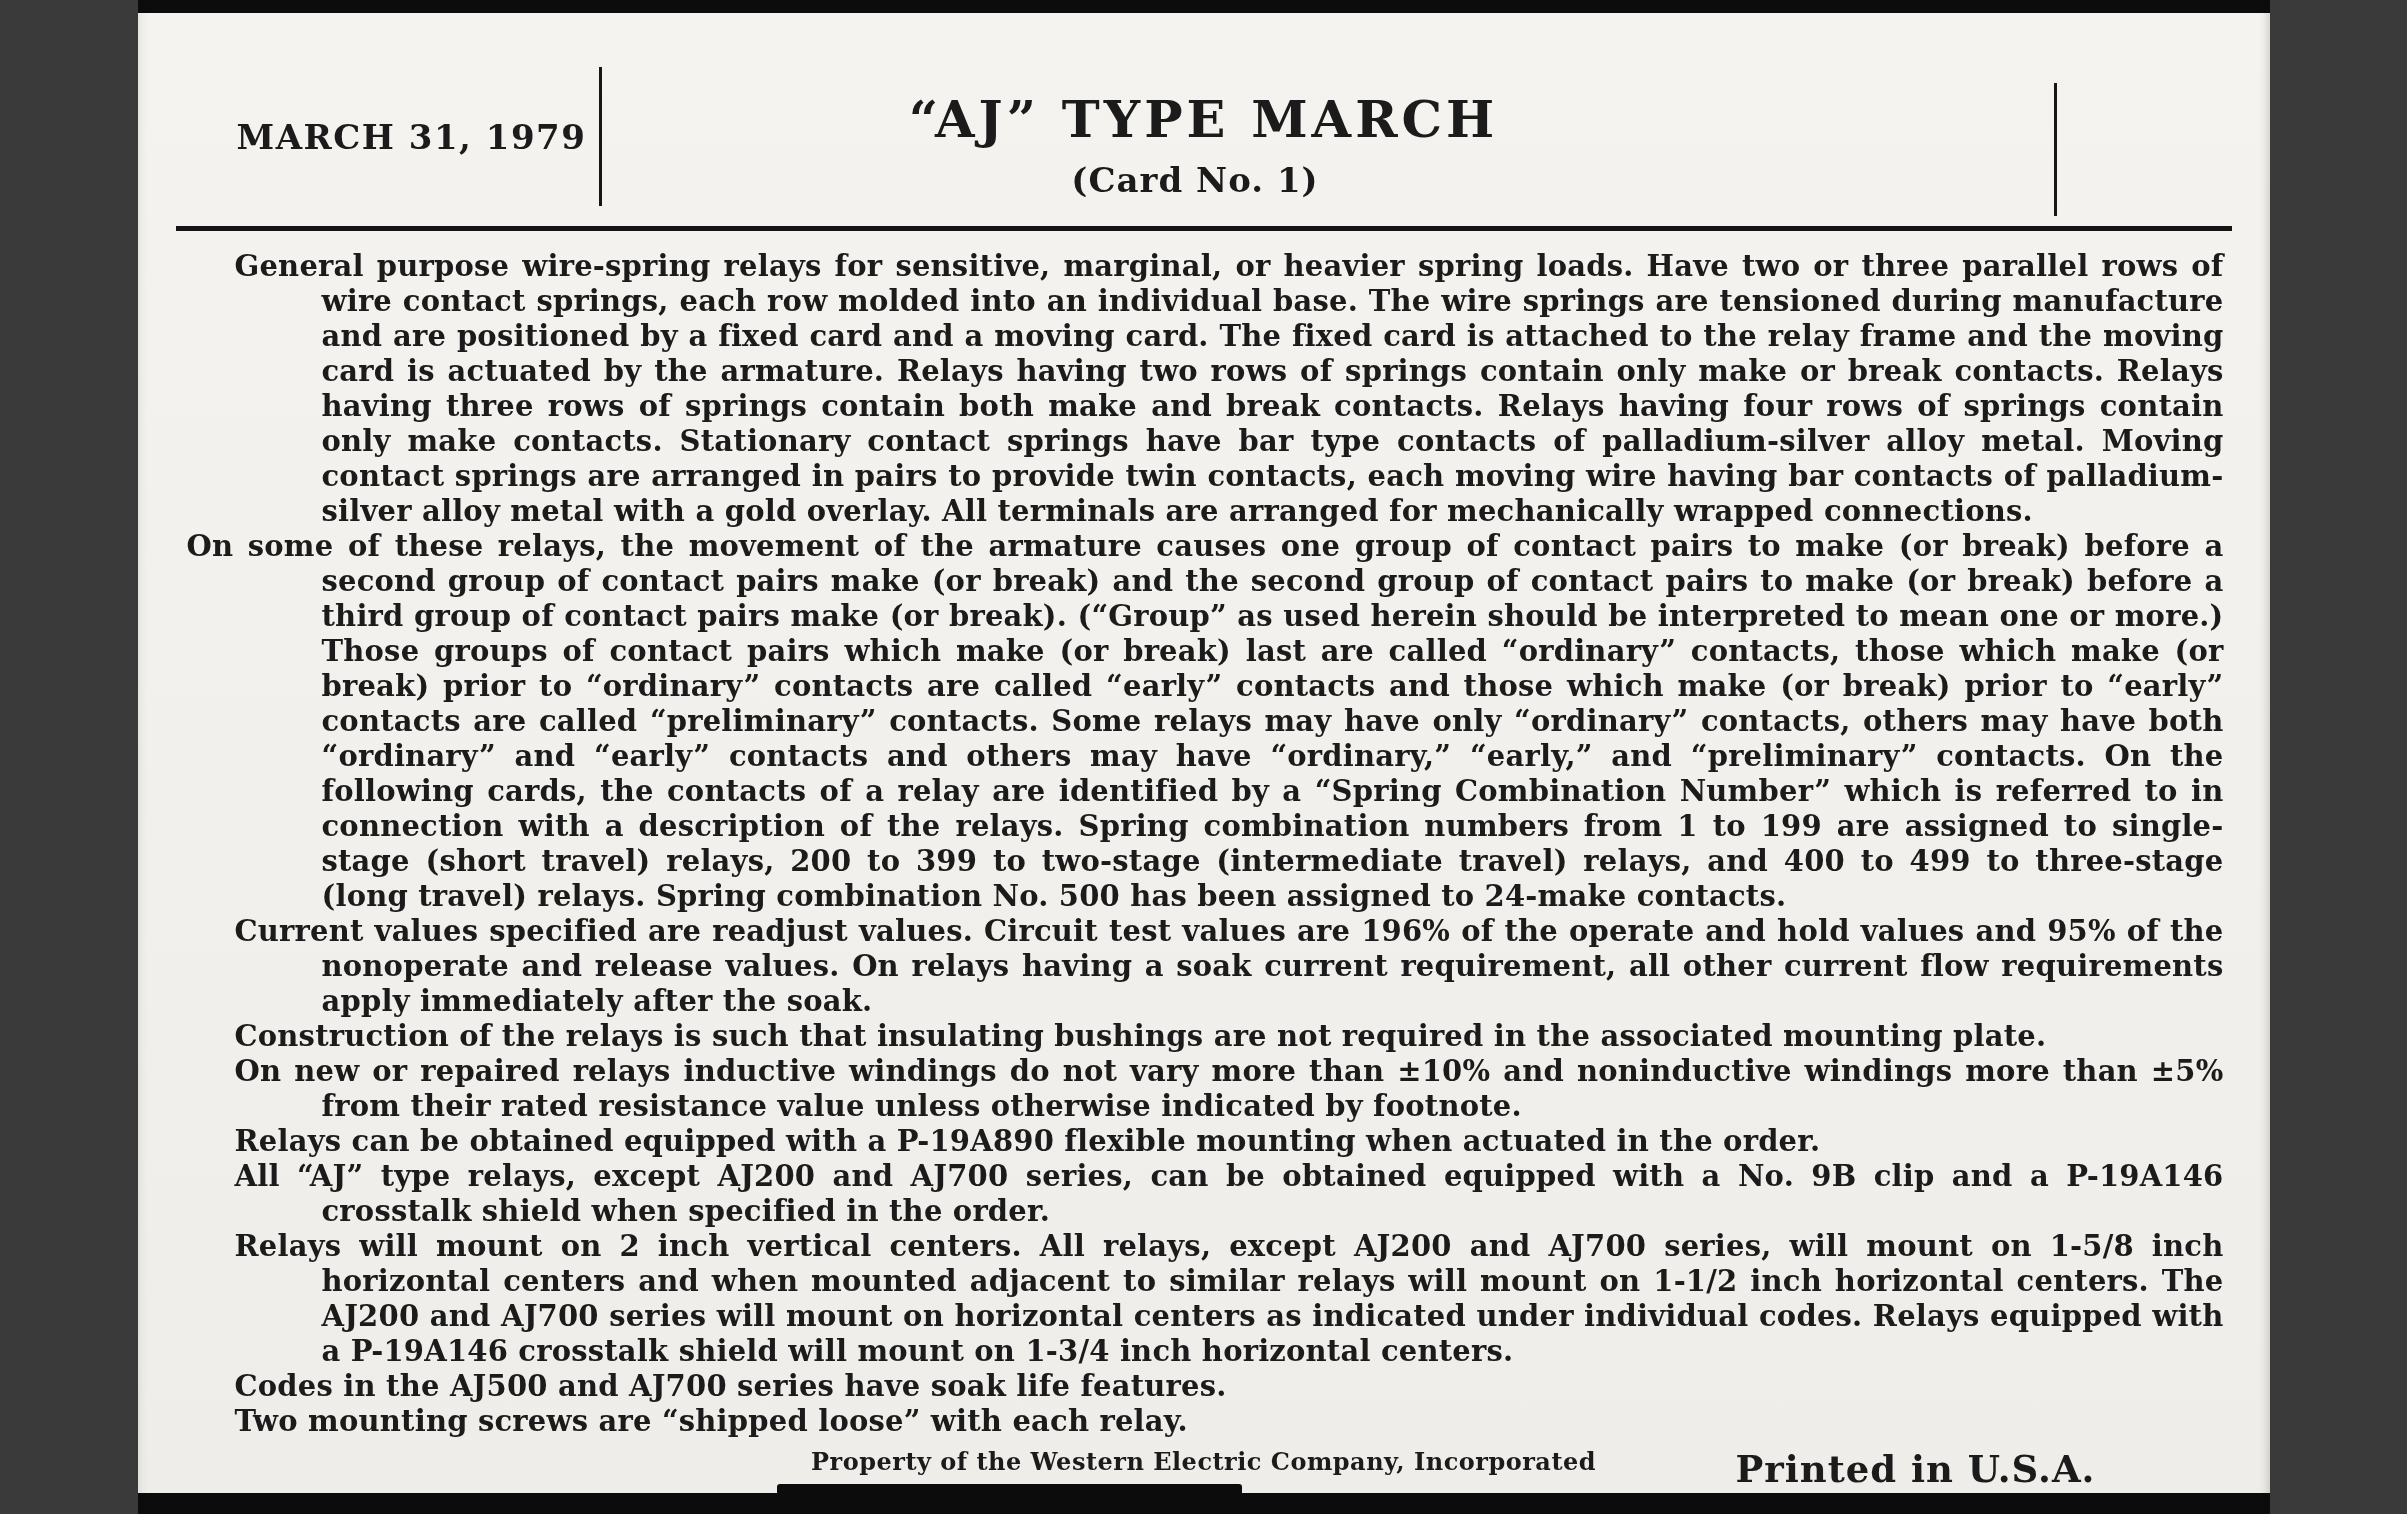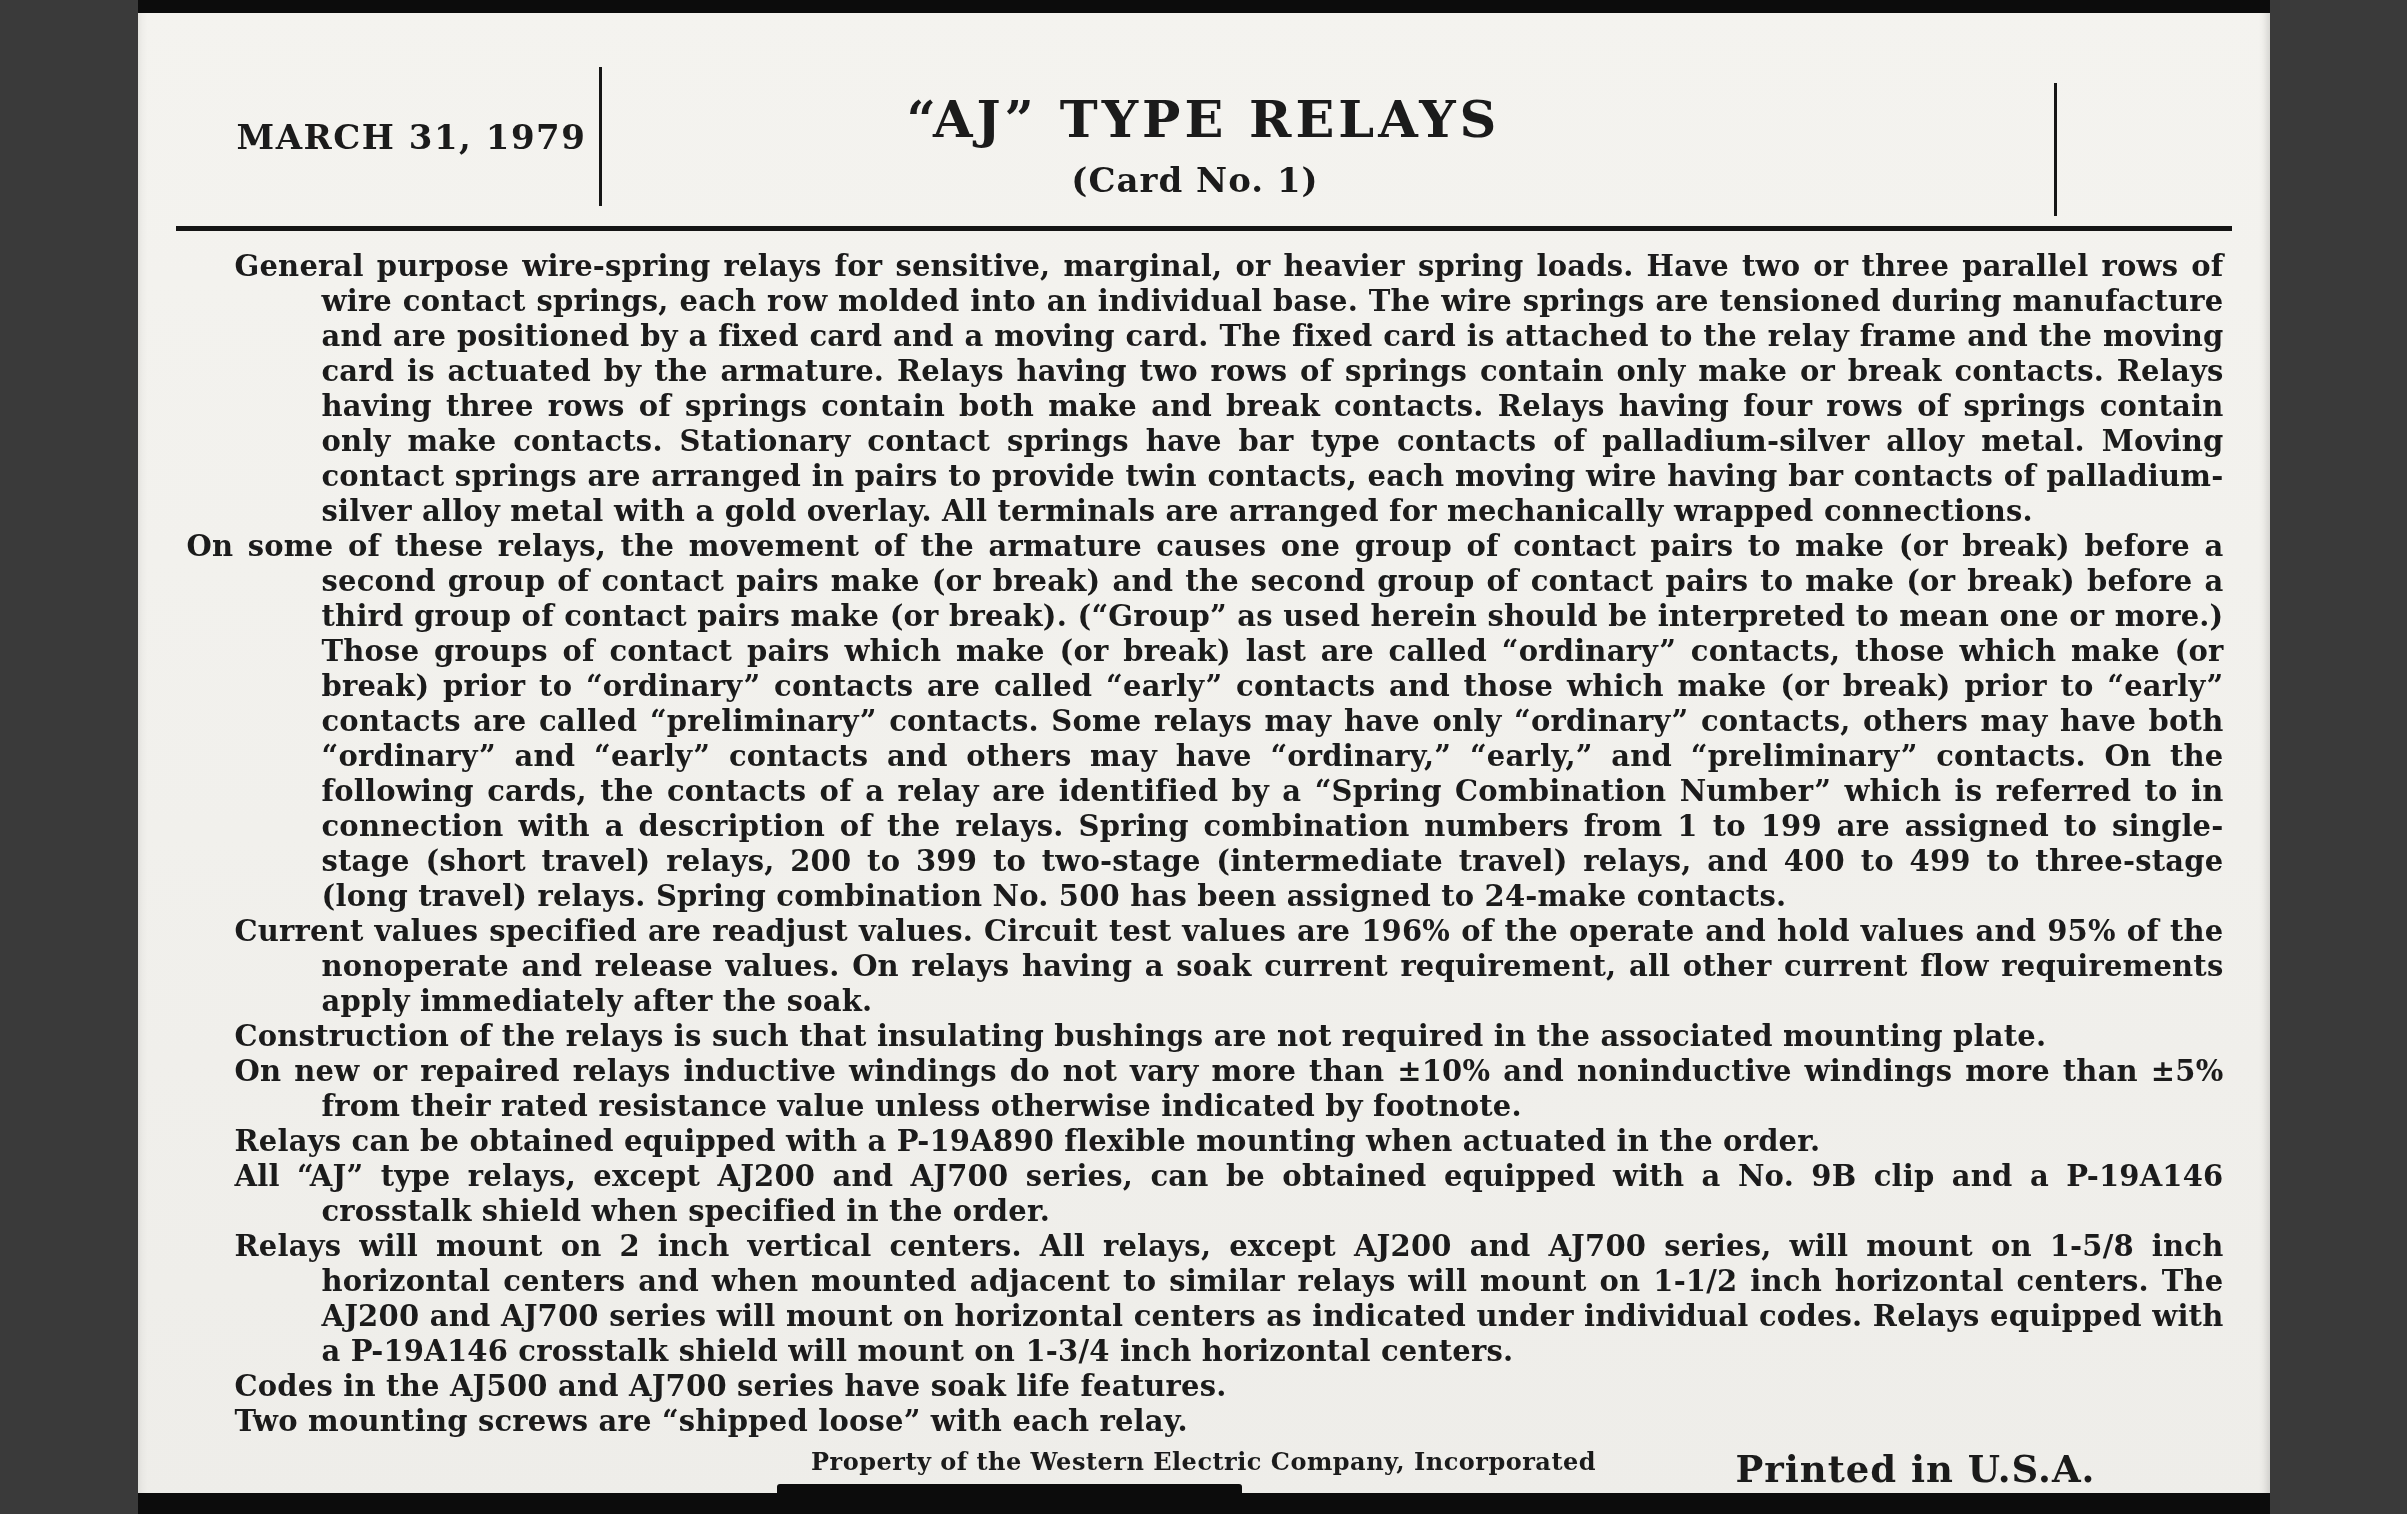--- a/index.html
+++ b/index.html
@@ -141,21 +141,21 @@
 </head>
 <body>
 
 <div class="page">
 
   <div class="scan-edge-top"></div>
 
   <div class="header">
     <div class="header-date">MARCH 31, 1979</div>
     <div class="header-divider-left"></div>
-    <div class="header-title">“AJ” TYPE RELAYS</div>
+    <div class="header-title">“AJ” TYPE MARCH</div>
     <div class="header-subtitle">(Card No. 1)</div>
     <div class="header-divider-right"></div>
     <div class="header-rule"></div>
   </div>
 
   <div class="body-text">
     <p>General purpose wire-spring relays for sensitive, marginal, or heavier spring loads. Have two or three parallel rows of wire contact springs, each row molded into an individual base. The wire springs are tensioned during manufacture and are positioned by a fixed card and a moving card. The fixed card is attached to the relay frame and the moving card is actuated by the armature. Relays having two rows of springs contain only make or break contacts. Relays having three rows of springs contain both make and break contacts. Relays having four rows of springs contain only make contacts. Stationary contact springs have bar type contacts of palladium-silver alloy metal. Moving contact springs are arranged in pairs to provide twin contacts, each moving wire having bar contacts of palladium-silver alloy metal with a gold overlay. All terminals are arranged for mechanically wrapped connections.</p>
     <p class="p-outdent">On some of these relays, the movement of the armature causes one group of contact pairs to make (or break) before a second group of contact pairs make (or break) and the second group of contact pairs to make (or break) before a third group of contact pairs make (or break). (“Group” as used herein should be interpreted to mean one or more.) Those groups of contact pairs which make (or break) last are called “ordinary” contacts, those which make (or break) prior to “ordinary” contacts are called “early” contacts and those which make (or break) prior to “early” contacts are called “preliminary” contacts. Some relays may have only “ordinary” contacts, others may have both “ordinary” and “early” contacts and others may have “ordinary,” “early,” and “preliminary” contacts. On the following cards, the contacts of a relay are identified by a “Spring Combination Number” which is referred to in connection with a description of the relays. Spring combination numbers from 1 to 199 are assigned to single-stage (short travel) relays, 200 to 399 to two-stage (intermediate travel) relays, and 400 to 499 to three-stage (long travel) relays. Spring combination No. 500 has been assigned to 24-make contacts.</p>
     <p>Current values specified are readjust values. Circuit test values are 196% of the operate and hold values and 95% of the nonoperate and release values. On relays having a soak current requirement, all other current flow requirements apply immediately after the soak.</p>
     <p>Construction of the relays is such that insulating bushings are not required in the associated mounting plate.</p>

